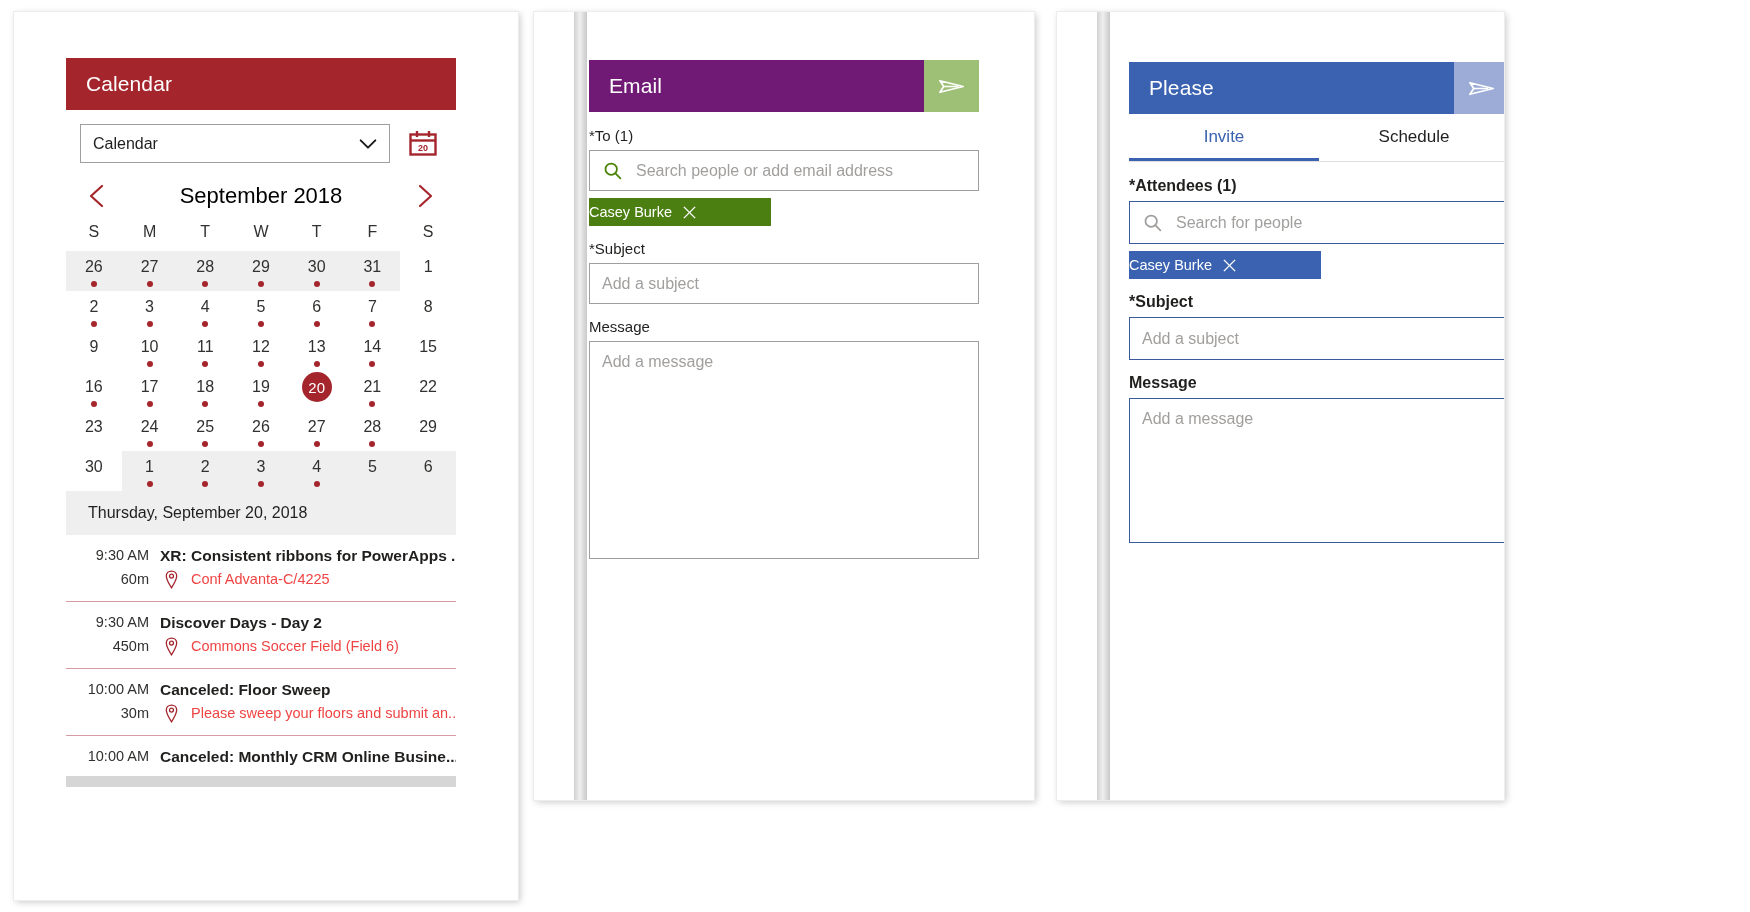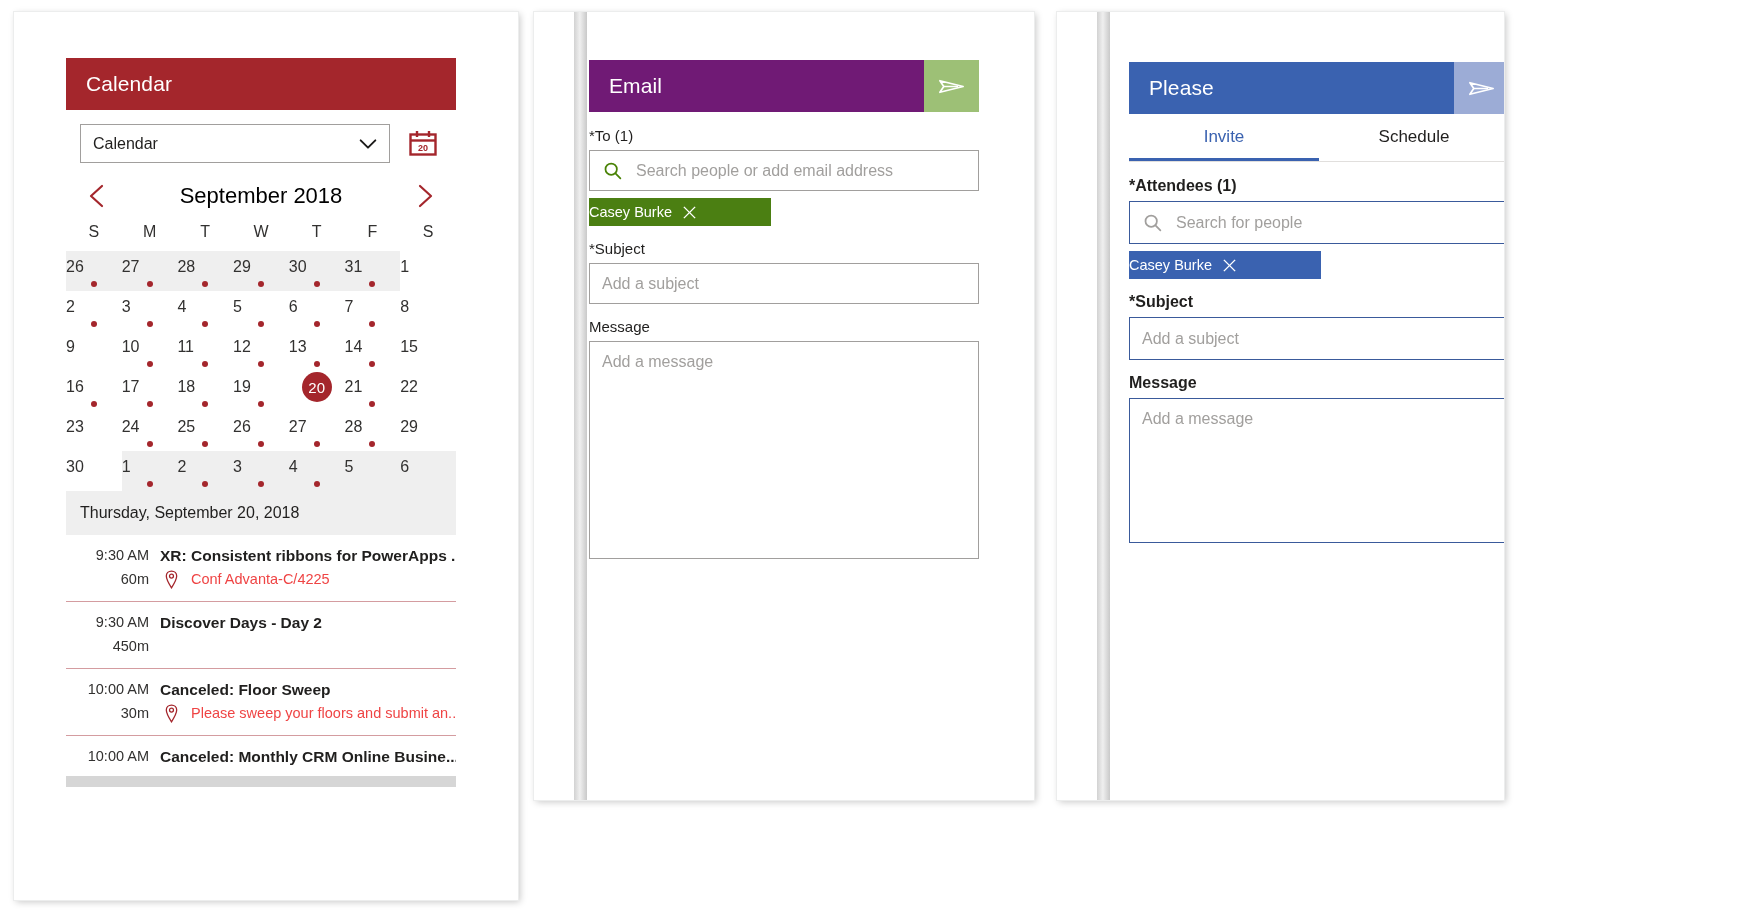--- a/index.html
+++ b/index.html
@@ -111,21 +111,21 @@
   .cal-month-label {
     font-size: 22px; color: #000000; font-weight: 400;
   }
 
   .cal-grid { width: 100%; border-collapse: collapse; table-layout: fixed; }
   .cal-grid th {
     font-size: 16px; font-weight: 400; color: #323130;
     padding: 6px 0 10px 0; text-align: center;
   }
   .cal-grid td {
-    height: 40px; vertical-align: top;
+    height: 40px; text-align: center; vertical-align: top;
     position: relative; cursor: pointer;
     padding: 0;
   }
   .cal-day-num {
     display: block; font-size: 16px; color: #323130;
     line-height: 26px; padding-top: 3px;
   }
   td.other-month { background: #efefef; }
   .dot {
     width: 6px; height: 6px; border-radius: 50%;
@@ -134,21 +134,21 @@
   .cal-sel-circle {
     width: 30px; height: 30px; border-radius: 50%;
     background: #a4262c; color: #fff;
     display: flex; align-items: center; justify-content: center;
     font-size: 15px; margin: 1px auto 0 auto;
   }
 
   .cal-daybar {
     background: #efefef;
     font-size: 16px; color: #201f1e;
-    padding: 13px 0 13px 14px;
+    padding: 13px 0 13px 22px;
   }
 
   .ev-list { }
   .ev {
     display: flex;
     border-bottom: 1px solid #d49ca0;
     padding: 9px 0 10px 0;
     cursor: pointer;
   }
   .ev-left { width: 94px; flex: 0 0 94px; text-align: right; padding-right: 11px; }
@@ -495,20 +495,29 @@
                 </div>
               </div>
             </div>
             <div class="ev">
               <div class="ev-left">
                 <div class="ev-time">9:30 AM</div>
                 <div class="ev-dur">450m</div>
               </div>
               <div class="ev-right">
                 <div class="ev-title">Discover Days - Day 2</div>
+                <div class="ev-loc">
+                  <span class="pin">
+                    <svg width="17" height="19" viewBox="0 0 18 22" fill="none" stroke="#a4262c" stroke-width="1.5">
+                      <path d="M9 1.2C5.5 1.2 3 3.8 3 7c0 4.3 6 13.6 6 13.6S15 11.3 15 7c0-3.2-2.5-5.8-6-5.8z"></path>
+                      <circle cx="9" cy="7" r="2.3"></circle>
+                    </svg>
+                  </span>
+                  <span class="ev-loc-text">Commons Soccer Field (Field 6)</span>
+                </div>
               </div>
             </div>
             <div class="ev">
               <div class="ev-left">
                 <div class="ev-time">10:00 AM</div>
                 <div class="ev-dur">30m</div>
               </div>
               <div class="ev-right">
                 <div class="ev-title">Canceled: Floor Sweep</div>
                 <div class="ev-loc">

